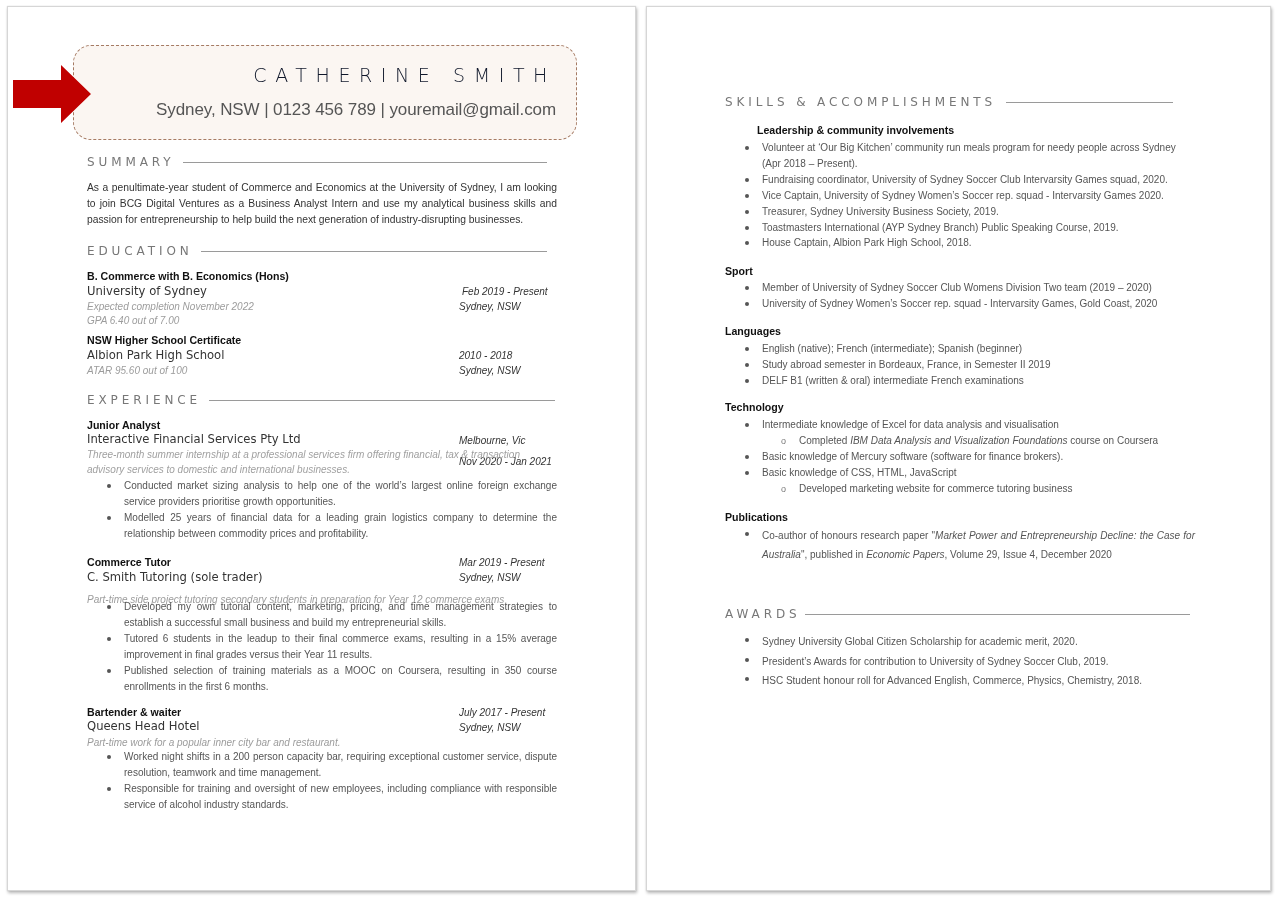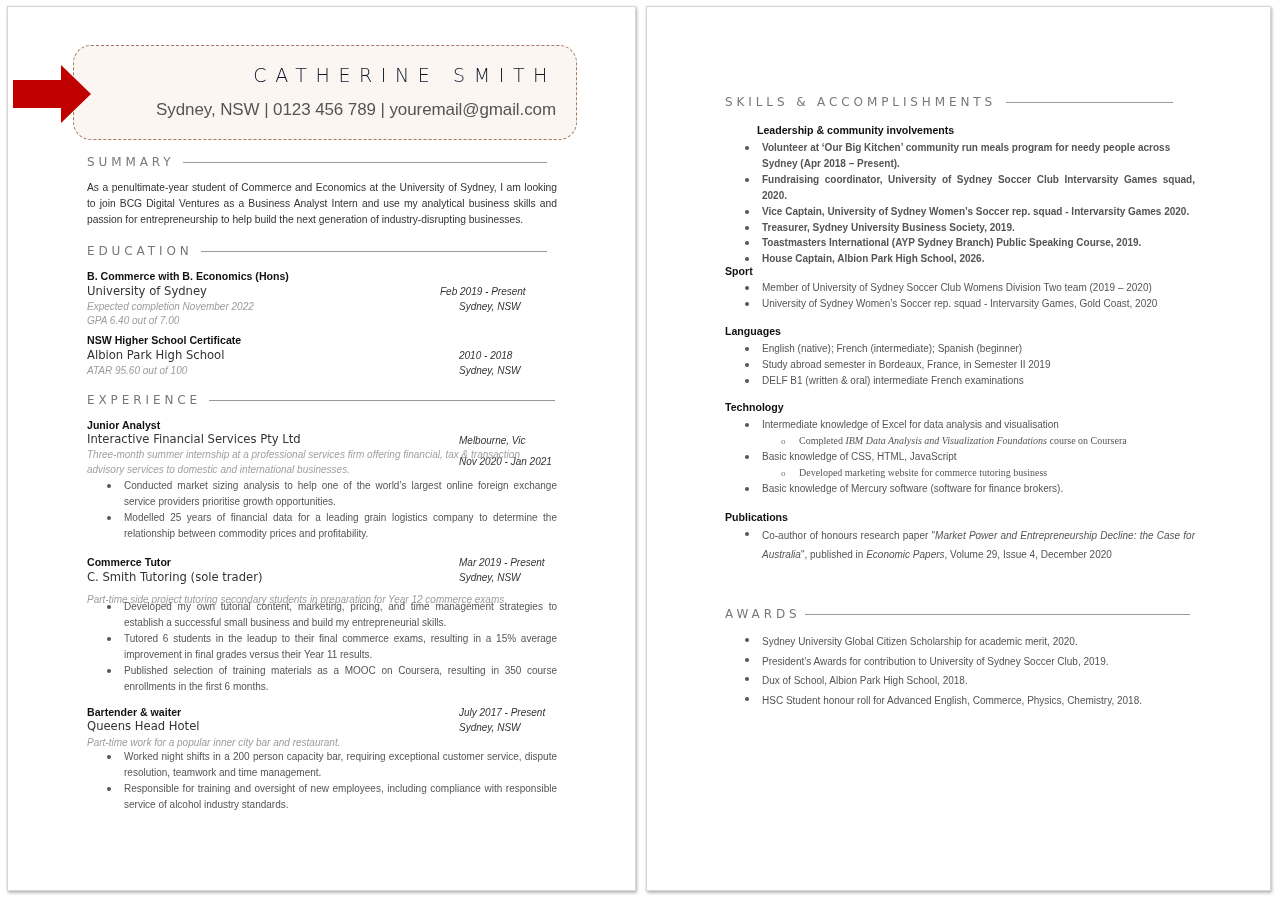--- a/index.html
+++ b/index.html
@@ -50,21 +50,21 @@
   .date-i { font-style: italic; font-size: 10px; color: #333; }
   .desc-i { font-style: italic; font-size: 10px; line-height: 14.5px; color: #a0a0a0; white-space: normal; }
 
   ul.bl { position: absolute; list-style: none; font-family: "Liberation Sans", sans-serif; font-size: 10px; color: #555; }
   ul.bl > li { position: relative; padding-left: 37px; line-height: 16px; text-align: justify; margin-bottom: 0; }
   ul.bl > li::before {
     content: ""; position: absolute; left: 20px; top: 6px; width: 4px; height: 4px;
     border-radius: 50%; background: #555;
   }
   ul.bl.tight > li { line-height: 15.9px; }
-  ul.sub { list-style: none; font-family: Liberation Serif, serif; }
+  ul.sub { list-style: none; }
   ul.sub > li { position: relative; padding-left: 37px; line-height: 16px; }
   ul.sub > li::before {
     content: "o"; position: absolute; left: 19px; top: 0; font-size: 9px; color: #777;
   }
   .r-head { font-weight: bold; font-size: 10.6px; color: #111; }
   em { font-style: italic; }
 </style>
 </head>
 <body>
 
@@ -85,21 +85,21 @@
 </div>
 <div class="txt body-j" style="left:87px; top:180px; width:470px;">As a penultimate-year student of Commerce and Economics at the University of Sydney, I am looking to join BCG Digital Ventures as a Business Analyst Intern and use my analytical business skills and passion for entrepreneurship to help build the next generation of industry-disrupting businesses.</div>
 
 <div class="sec-head" style="left:87px; top:244px; width:460px;">
   <span>EDUCATION</span>
   <span class="rule" style="flex:1;"></span>
 </div>
 
 <div class="txt b-title" style="left:87px; top:270px;">B. Commerce with B. Economics (Hons)</div>
 <div class="txt org" style="left:87px; top:284px;">University of Sydney</div>
-<div class="txt date-i" style="left:440px; top:286px;">Feb 2019 - Present</div>
+<div class="txt date-i" style="left:462px; top:286px;">Feb 2019 - Present</div>
 <div class="txt meta-i" style="left:87px; top:301px;">Expected completion November 2022</div>
 <div class="txt date-i" style="left:459px; top:301px;">Sydney, NSW</div>
 <div class="txt meta-i" style="left:87px; top:315px;">GPA 6.40 out of 7.00</div>
 
 <div class="txt b-title" style="left:87px; top:334px;">NSW Higher School Certificate</div>
 <div class="txt org" style="left:87px; top:348px;">Albion Park High School</div>
 <div class="txt date-i" style="left:459px; top:350px;">2010 - 2018</div>
 <div class="txt meta-i" style="left:87px; top:365px;">ATAR 95.60 out of 100</div>
 <div class="txt date-i" style="left:459px; top:365px;">Sydney, NSW</div>
 
@@ -140,27 +140,27 @@
 </ul>
 
 <div class="page" id="page-right"></div>
 
 <div class="sec-head" style="left:725px; top:95px; width:448px;">
   <span>SKILLS &amp; ACCOMPLISHMENTS</span>
   <span class="rule" style="flex:1; margin-left:10px;"></span>
 </div>
 
 <div class="txt r-head" style="left:725px; top:124px;padding-left:32px;">Leadership &amp; community involvements</div>
-<ul class="bl tight" style="left:725px; top:140px; width:470px;font-weight:bold;">
+<ul class="bl tight" style="left:725px; top:140px; width:470px;">
   <li style="text-align:left;">Volunteer at ‘Our Big Kitchen’ community run meals program for needy people across Sydney (Apr 2018 – Present).</li>
   <li>Fundraising coordinator, University of Sydney Soccer Club Intervarsity Games squad, 2020.</li>
   <li>Vice Captain, University of Sydney Women’s Soccer rep. squad - Intervarsity Games 2020.</li>
   <li>Treasurer, Sydney University Business Society, 2019.</li>
   <li>Toastmasters International (AYP Sydney Branch) Public Speaking Course, 2019.</li>
-  <li>House Captain, Albion Park High School, 2026.</li>
+  <li>House Captain, Albion Park High School, 2018.</li>
 </ul>
 
 <div class="txt r-head" style="left:725px; top:265px;">Sport</div>
 <ul class="bl tight" style="left:725px; top:280px; width:470px;">
   <li>Member of University of Sydney Soccer Club Womens Division Two team (2019 – 2020)</li>
   <li>University of Sydney Women’s Soccer rep. squad - Intervarsity Games, Gold Coast, 2020</li>
 </ul>
 
 <div class="txt r-head" style="left:725px; top:325px;">Languages</div>
 <ul class="bl tight" style="left:725px; top:341px; width:470px;">
@@ -170,36 +170,35 @@
 </ul>
 
 <div class="txt r-head" style="left:725px; top:401px;">Technology</div>
 <ul class="bl tight" style="left:725px; top:417px; width:470px;">
   <li>
     <span>Intermediate knowledge of Excel for data analysis and visualisation</span>
     <ul class="sub">
       <li><span>Completed </span><em>IBM Data Analysis and Visualization Foundations</em><span> course on Coursera</span></li>
     </ul>
   </li>
+  <li>Basic knowledge of Mercury software (software for finance brokers).</li>
   <li>
     <span>Basic knowledge of CSS, HTML, JavaScript</span>
     <ul class="sub">
       <li><span>Developed marketing website for commerce tutoring business</span></li>
     </ul>
   </li>
-  <li>Basic knowledge of Mercury software (software for finance brokers).</li>
 </ul>
 
 <div class="txt r-head" style="left:725px; top:511px;">Publications</div>
 <ul class="bl" style="left:725px; top:526px; width:470px;">
   <li style="line-height:19px;"><span>Co-author of honours research paper "</span><em>Market Power and Entrepreneurship Decline: the Case for Australia</em><span>", published in </span><em>Economic Papers</em><span>, Volume 29, Issue 4, December 2020</span></li>
 </ul>
 
 <div class="sec-head" style="left:725px; top:607px; width:465px;">
   <span>AWARDS</span>
   <span class="rule" style="flex:1; margin-left:4px;"></span>
 </div>
 <ul class="bl" style="left:725px; top:632px; width:470px;">
   <li style="line-height:19.5px;">Sydney University Global Citizen Scholarship for academic merit, 2020.</li>
   <li style="line-height:19.5px;">President’s Awards for contribution to University of Sydney Soccer Club, 2019.</li>
-  <li style="line-height:19.5px;">Dux of School, Albion Park High School, 2018.</li>
   <li style="line-height:19.5px;">HSC Student honour roll for Advanced English, Commerce, Physics, Chemistry, 2018.</li>
 </ul>
 
 </body></html>

